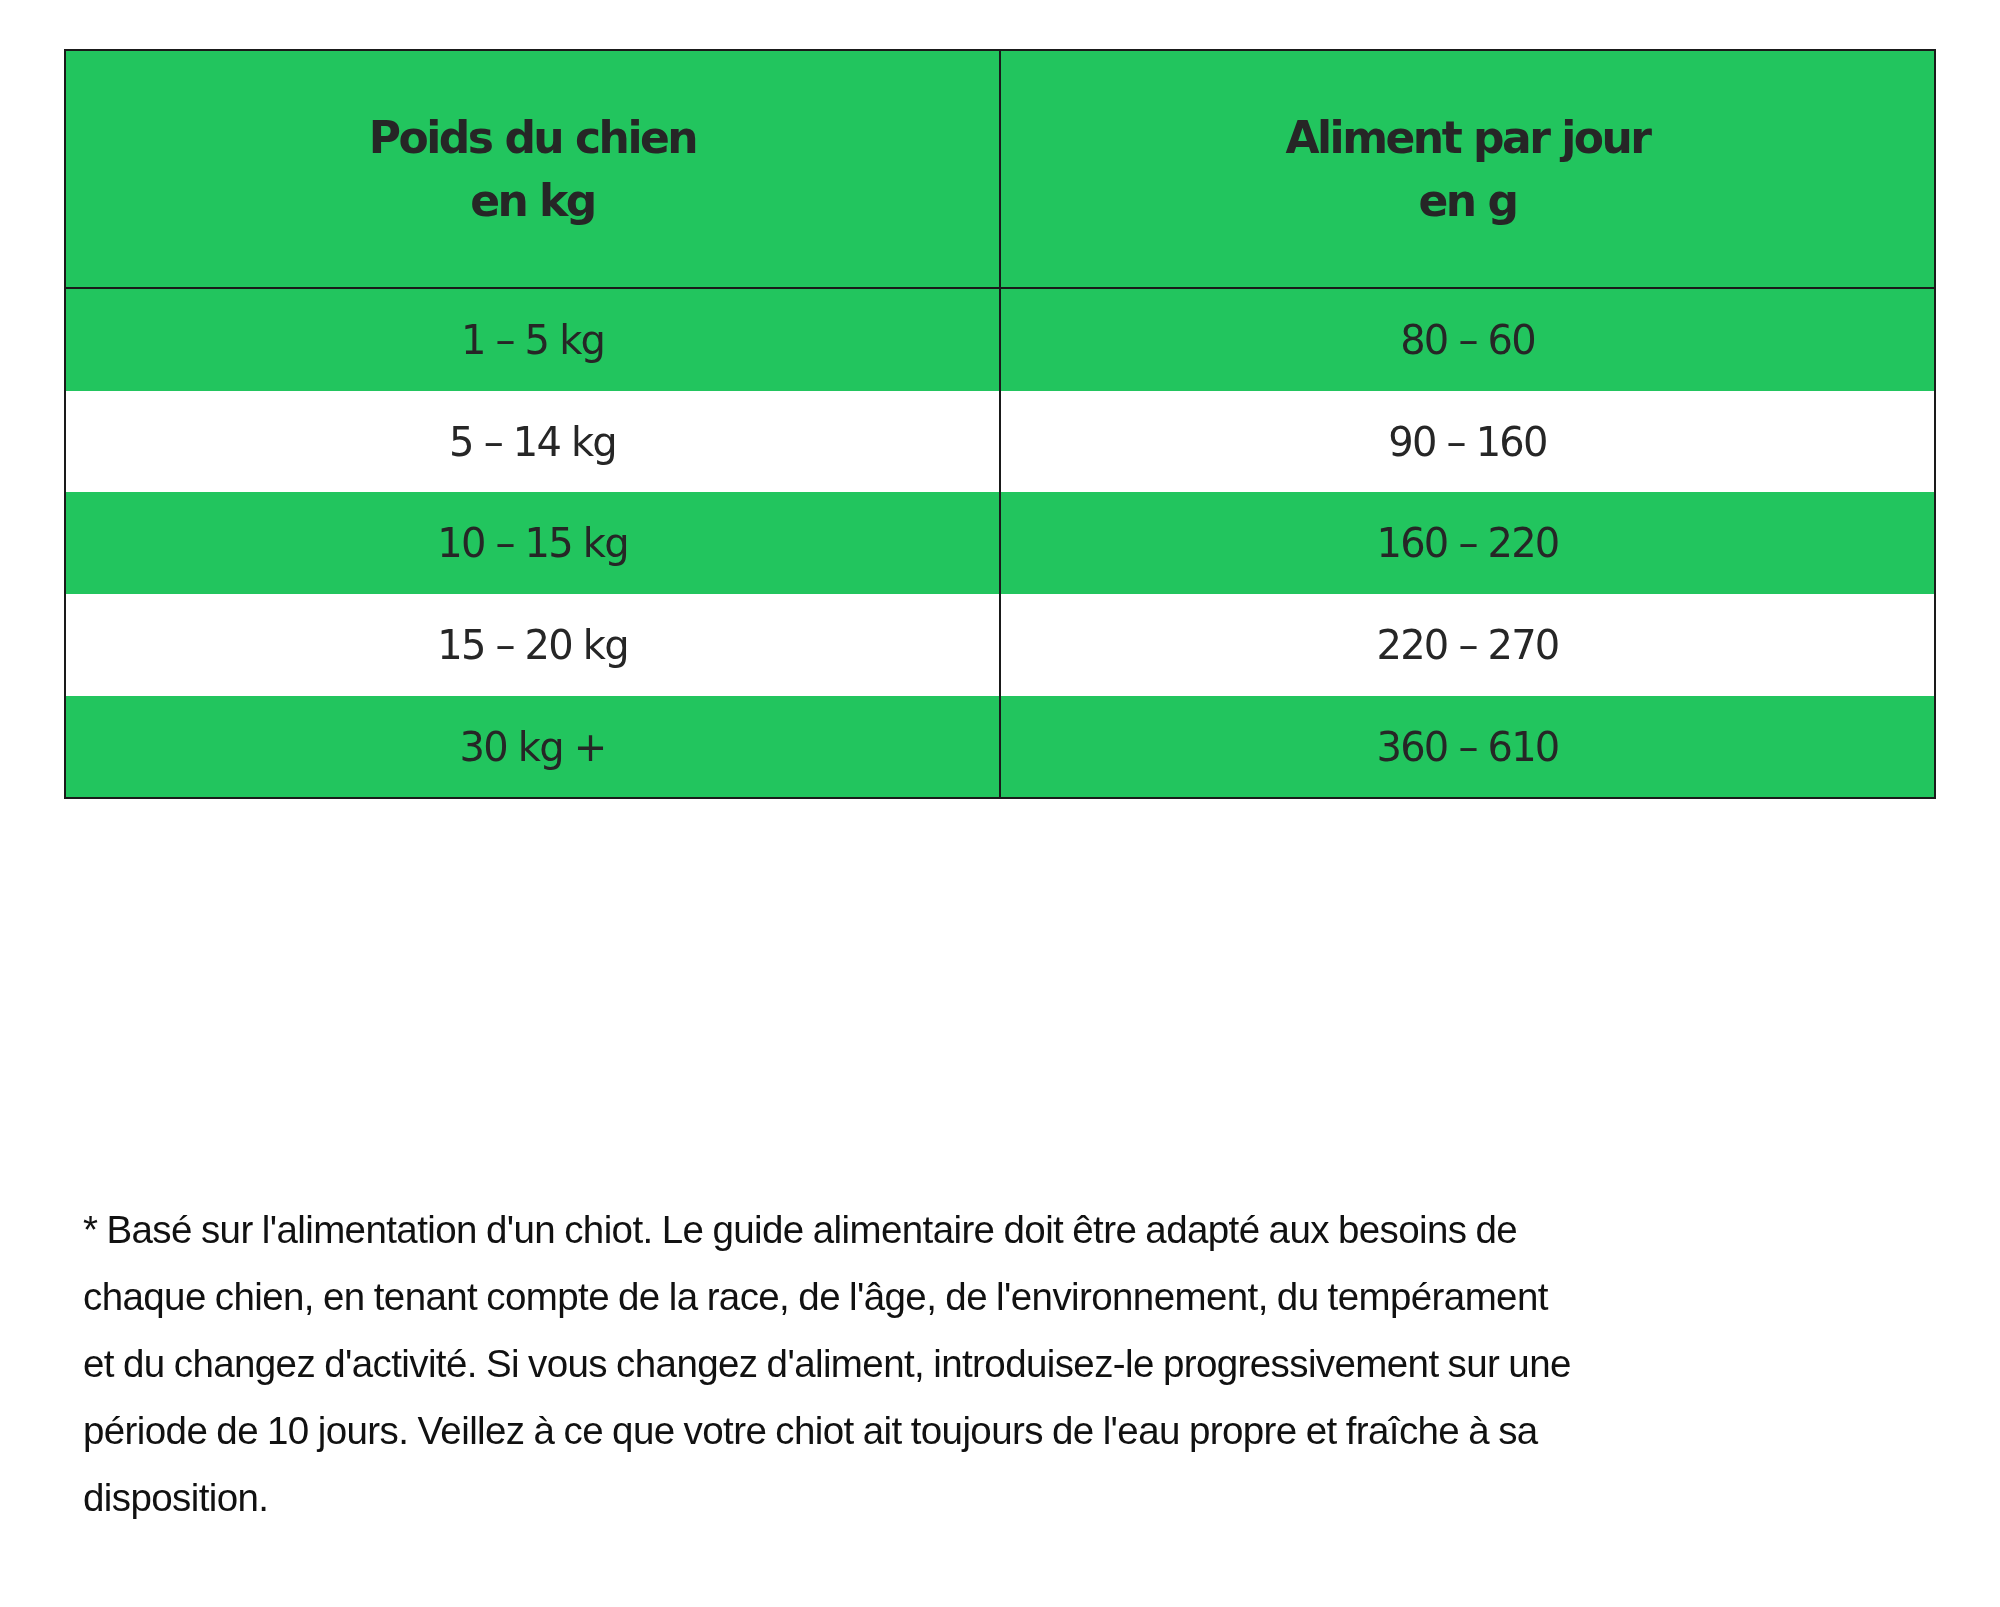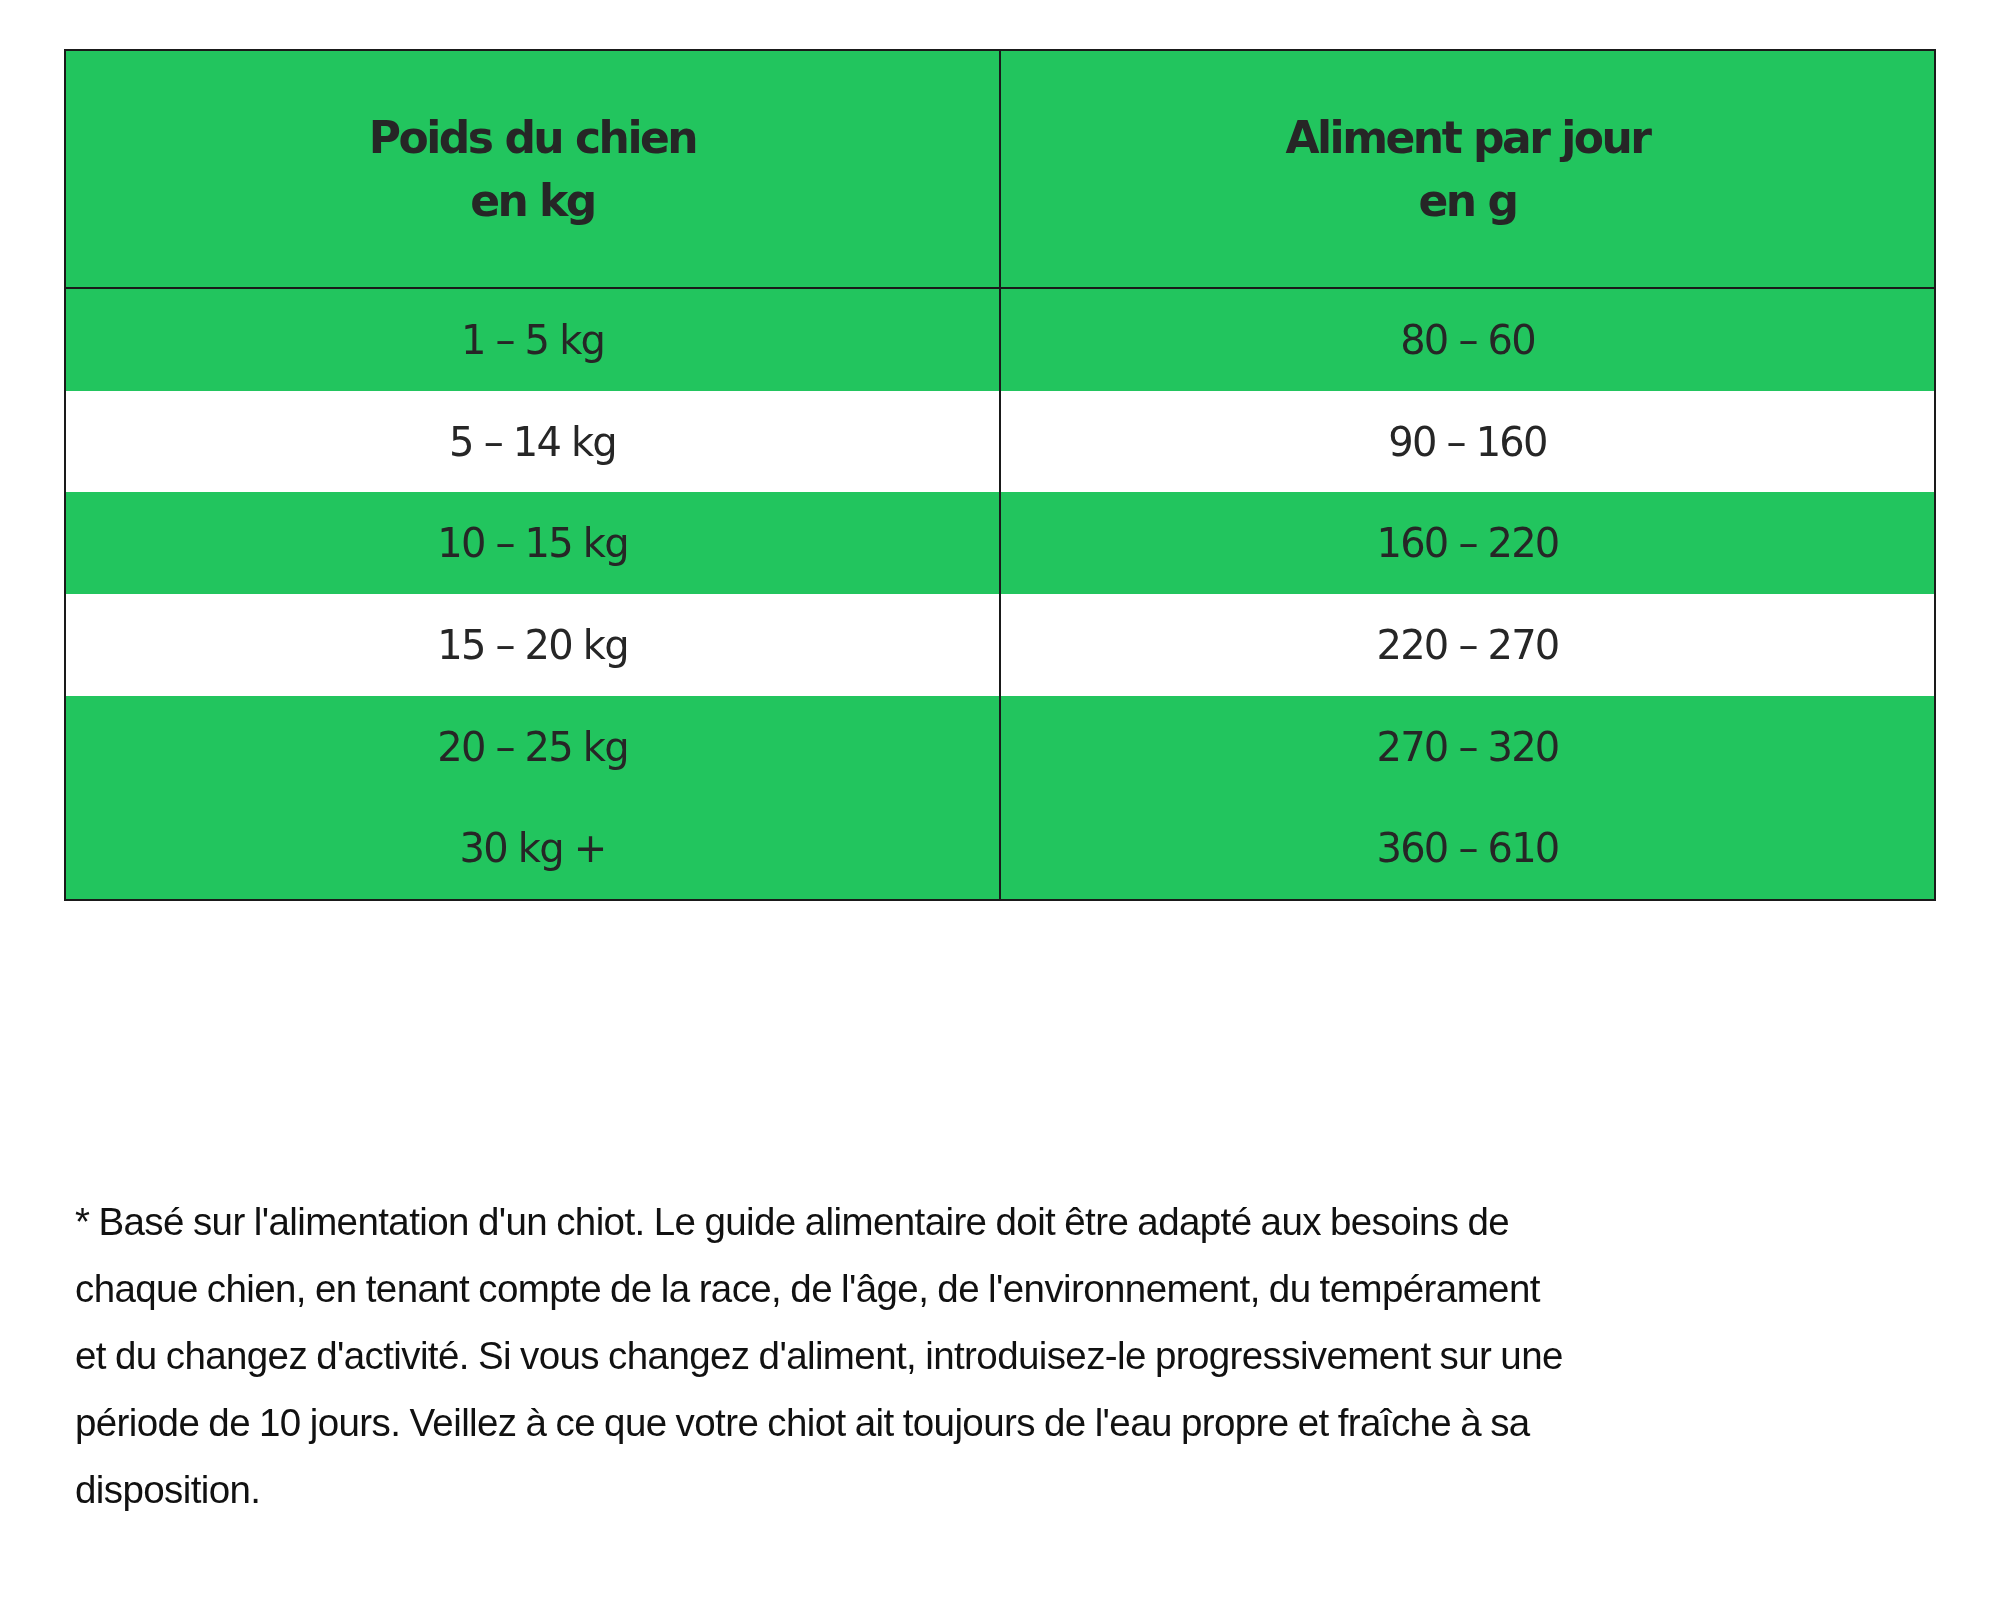--- a/index.html
+++ b/index.html
@@ -41,21 +41,21 @@
     .feeding-table tr.row-even td { background: #FFFFFF; }
     .col { width: 50%; }
     .footnote {
       position: absolute;
       left: 75px; top: 1188px;
       width: 1860px;
       font-family: "Liberation Sans", sans-serif;
       font-size: 38.5px;
       line-height: 67px;
       color: #111111;
-      margin: 0;
+      margin: 8px;
       letter-spacing: -0.6px;
       word-spacing: -1px;
     }
     .footnote .line { display: block; white-space: nowrap; }
   </style>
 </head>
 <body>
 
 <table class="feeding-table">
   <colgroup>
@@ -85,24 +85,20 @@
     </tr>
     <tr class="row-odd">
       <td>10 – 15 kg</td>
       <td>160 – 220</td>
     </tr>
     <tr class="row-even">
       <td>15 – 20 kg</td>
       <td>220 – 270</td>
     </tr>
     <tr class="row-odd">
-      <td>20 – 25 kg</td>
-      <td>270 – 320</td>
-    </tr>
-    <tr class="row-odd">
       <td>30 kg +</td>
       <td>360 – 610</td>
     </tr>
   </tbody>
 </table>
 
 <p class="footnote">
   <span class="line">* Basé sur l'alimentation d'un chiot. Le guide alimentaire doit être adapté aux besoins de</span>
   <span class="line">chaque chien, en tenant compte de la race, de l'âge, de l'environnement, du tempérament</span>
   <span class="line">et du changez d'activité. Si vous changez d'aliment, introduisez-le progressivement sur une</span>

